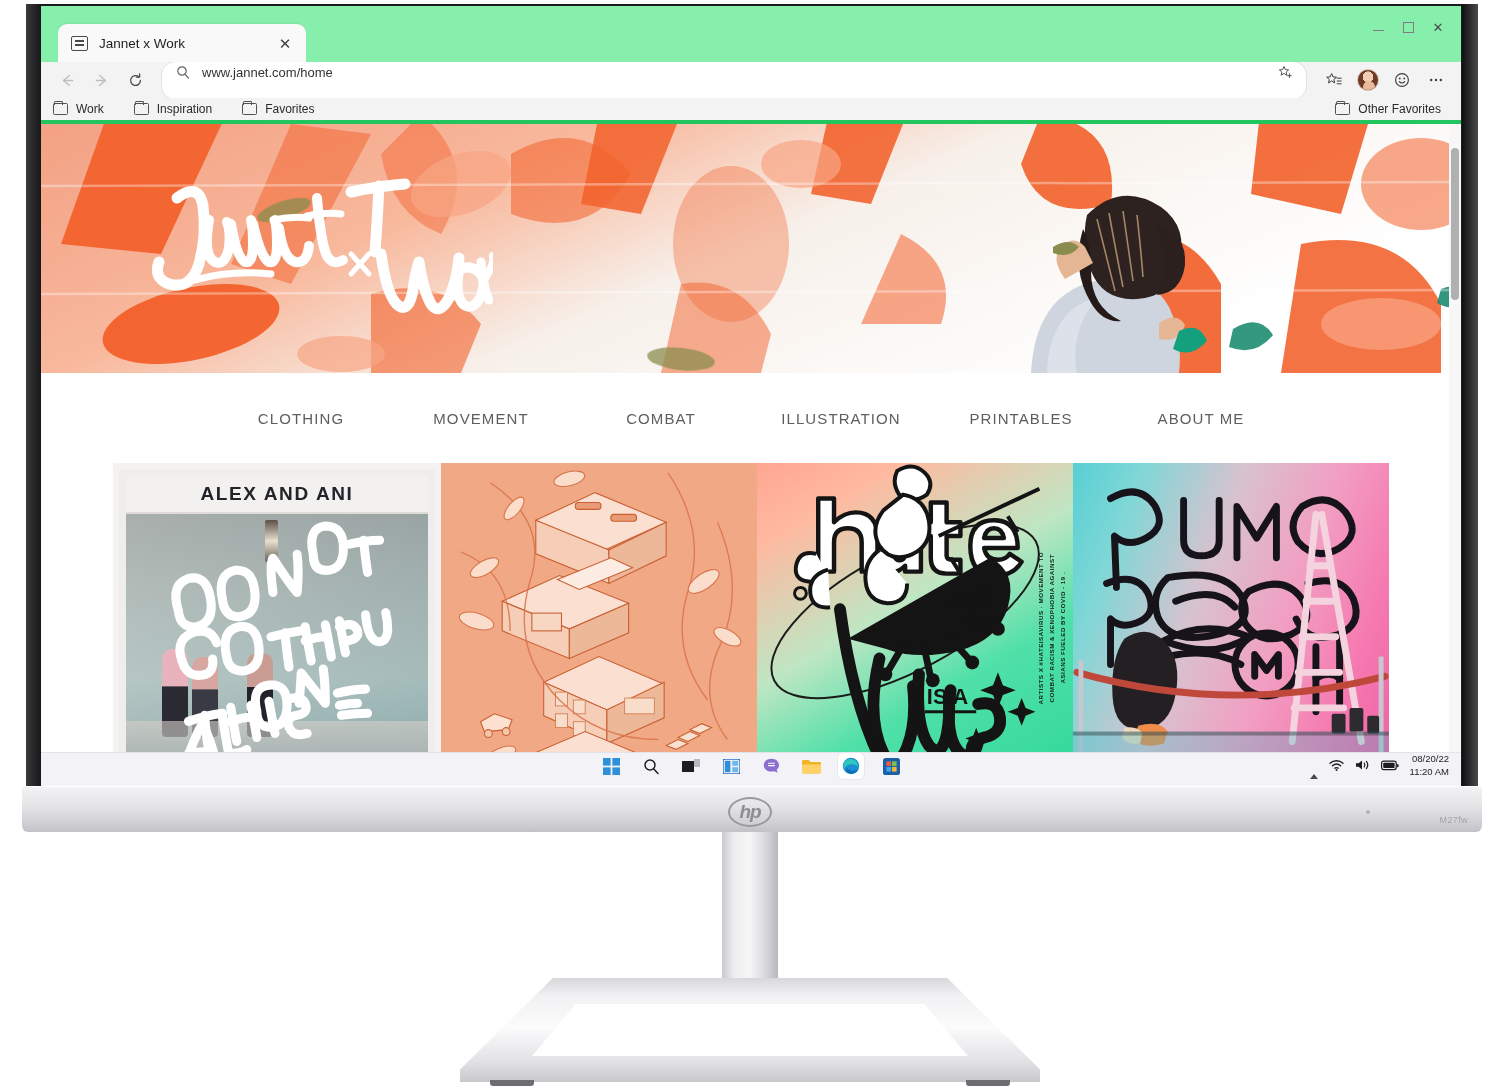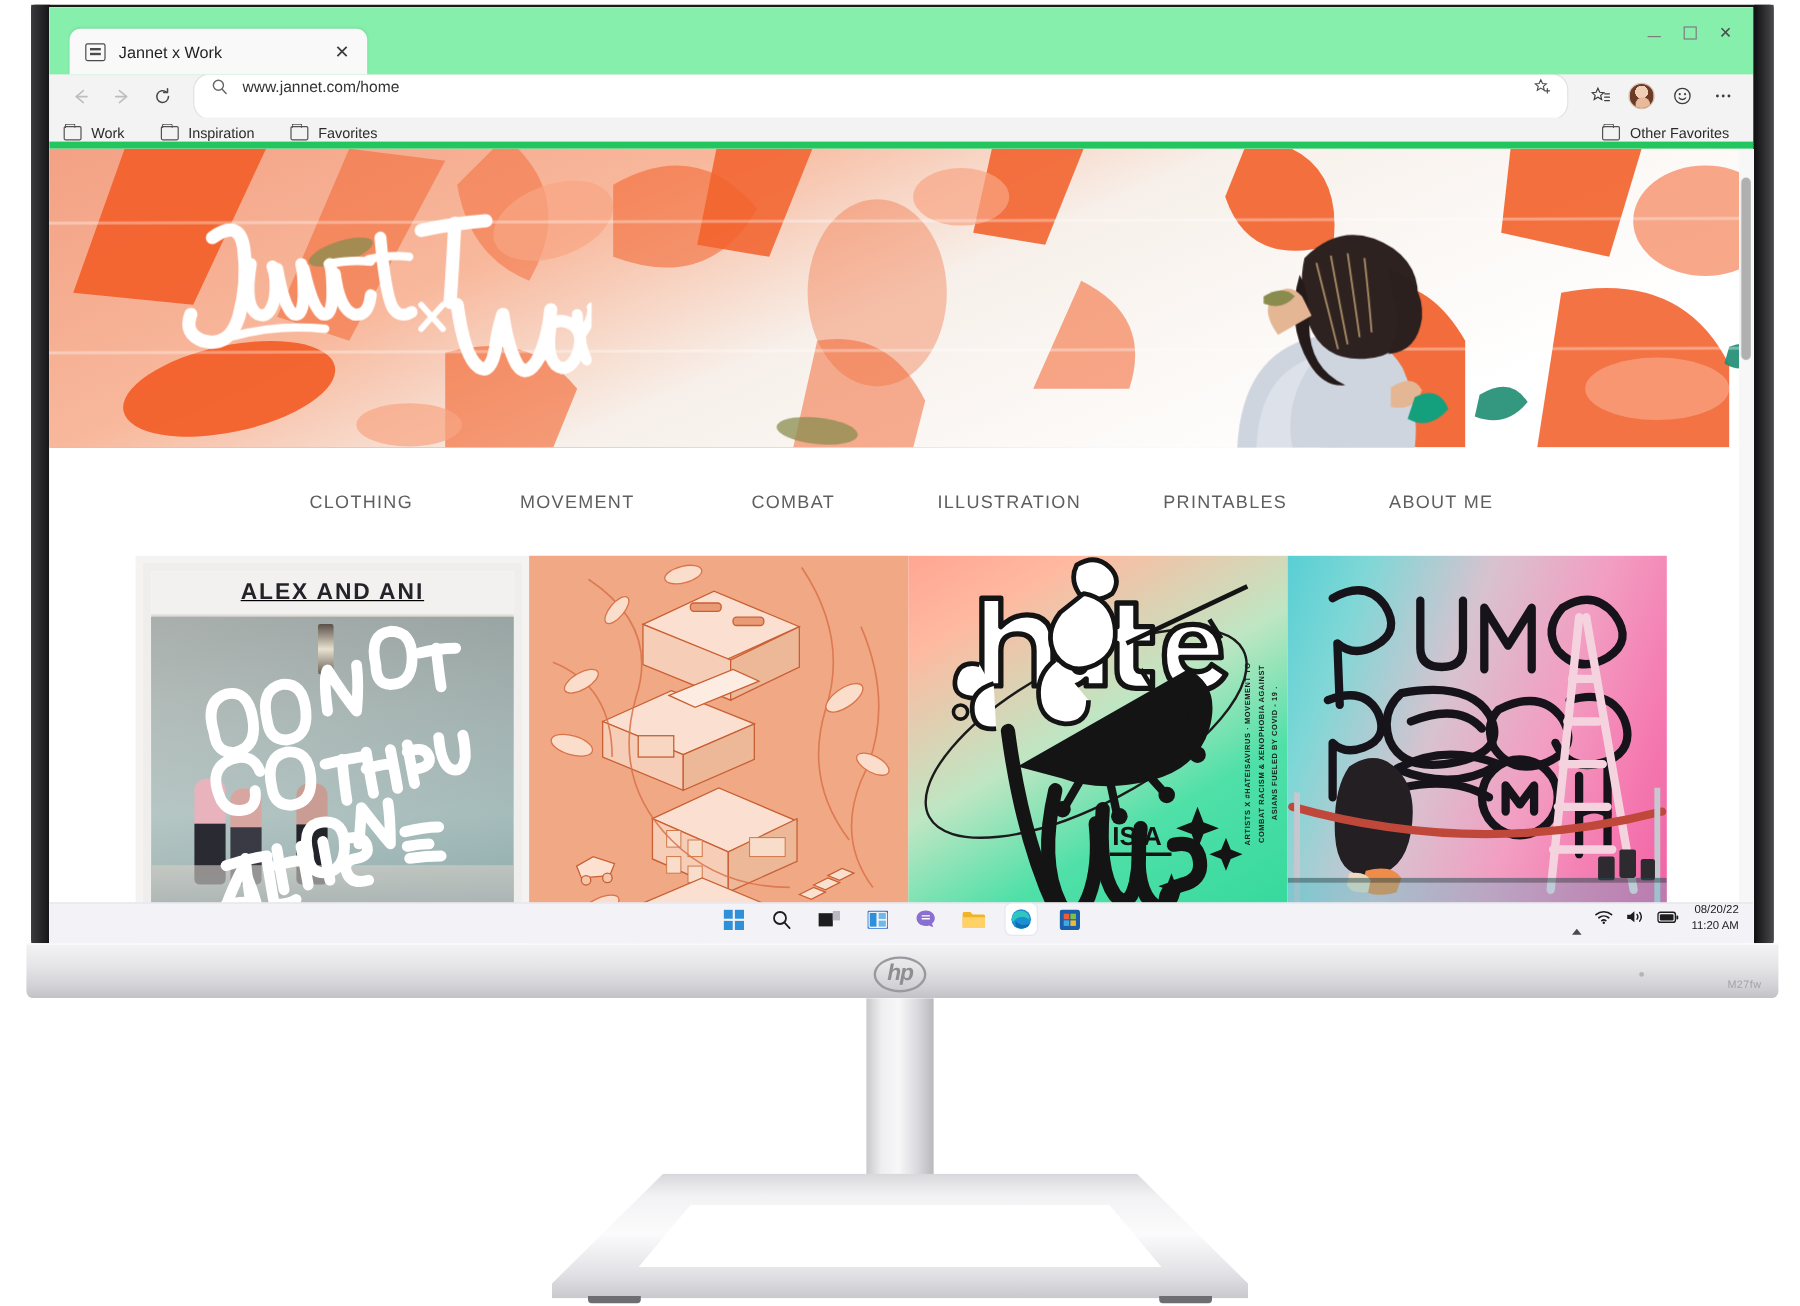--- a/index.html
+++ b/index.html
@@ -148,22 +148,22 @@
     width: 22px; height: 22px; border-radius: 50%;
     background: radial-gradient(circle at 50% 34%, #f0cdb4 0 32%, #6c3b26 33% 100%);
     border: 1px solid #d8c0ae; overflow: hidden; position: relative;
   }
   .avatar::after {
     content: ""; position: absolute; left: 5px; top: 11px; width: 12px; height: 12px;
     border-radius: 50% 50% 0 0; background: #e8b99b;
   }
 
   .bookmarks {
-    height: 26px; background: #f3f3f3; display: flex; align-items: flex-end;
-    padding: 0 12px; border-bottom: 6px solid #22c55e; position: relative;
+    height: 26px; background: #f3f3f3; display: flex; align-items: center;
+    padding: 0 12px; border-bottom: 4px solid #22c55e; position: relative;
   }
   .bm {
     display: flex; align-items: center; gap: 8px; margin-right: 30px;
     font-size: 12px; color: #2b2b2b;
   }
   .bm.right { position: absolute; right: 16px; margin-right: 4px; }
   .folder-ico {
     width: 15px; height: 12px; border: 1.3px solid #525252; border-radius: 1.5px;
     position: relative; flex: 0 0 auto;
   }
@@ -206,21 +206,20 @@
   
   .c1 { background: #f4f3f1; padding: 6px; }
   .c1 .shop {
     position: absolute; inset: 6px; background: #ffffff;
     border: 7px solid #f0eeec;
   }
   .c1 .sign {
     position: absolute; left: 0; right: 0; top: 0; height: 38px;
     background: #f2f1ef; display: flex; align-items: center; justify-content: center;
     border-bottom: 2px solid #dedbd8;
-    text-decoration: underline;
   }
   .c1 .sign span { font-size: 19px; font-weight: 700; letter-spacing: 1.6px; color: #23242a; }
   .c1 .glass {
     position: absolute; left: 0; right: 0; top: 38px; bottom: 0;
     background:
       linear-gradient(165deg, rgba(220,238,238,.55) 0%, rgba(145,190,196,.55) 60%, rgba(100,160,170,.6) 100%),
       linear-gradient(to bottom,#6b625c 0%,#a2968d 30%,#cfc4b9 62%,#b9aea4 100%);
     overflow: hidden;
   }
   .c1 .lamp {

